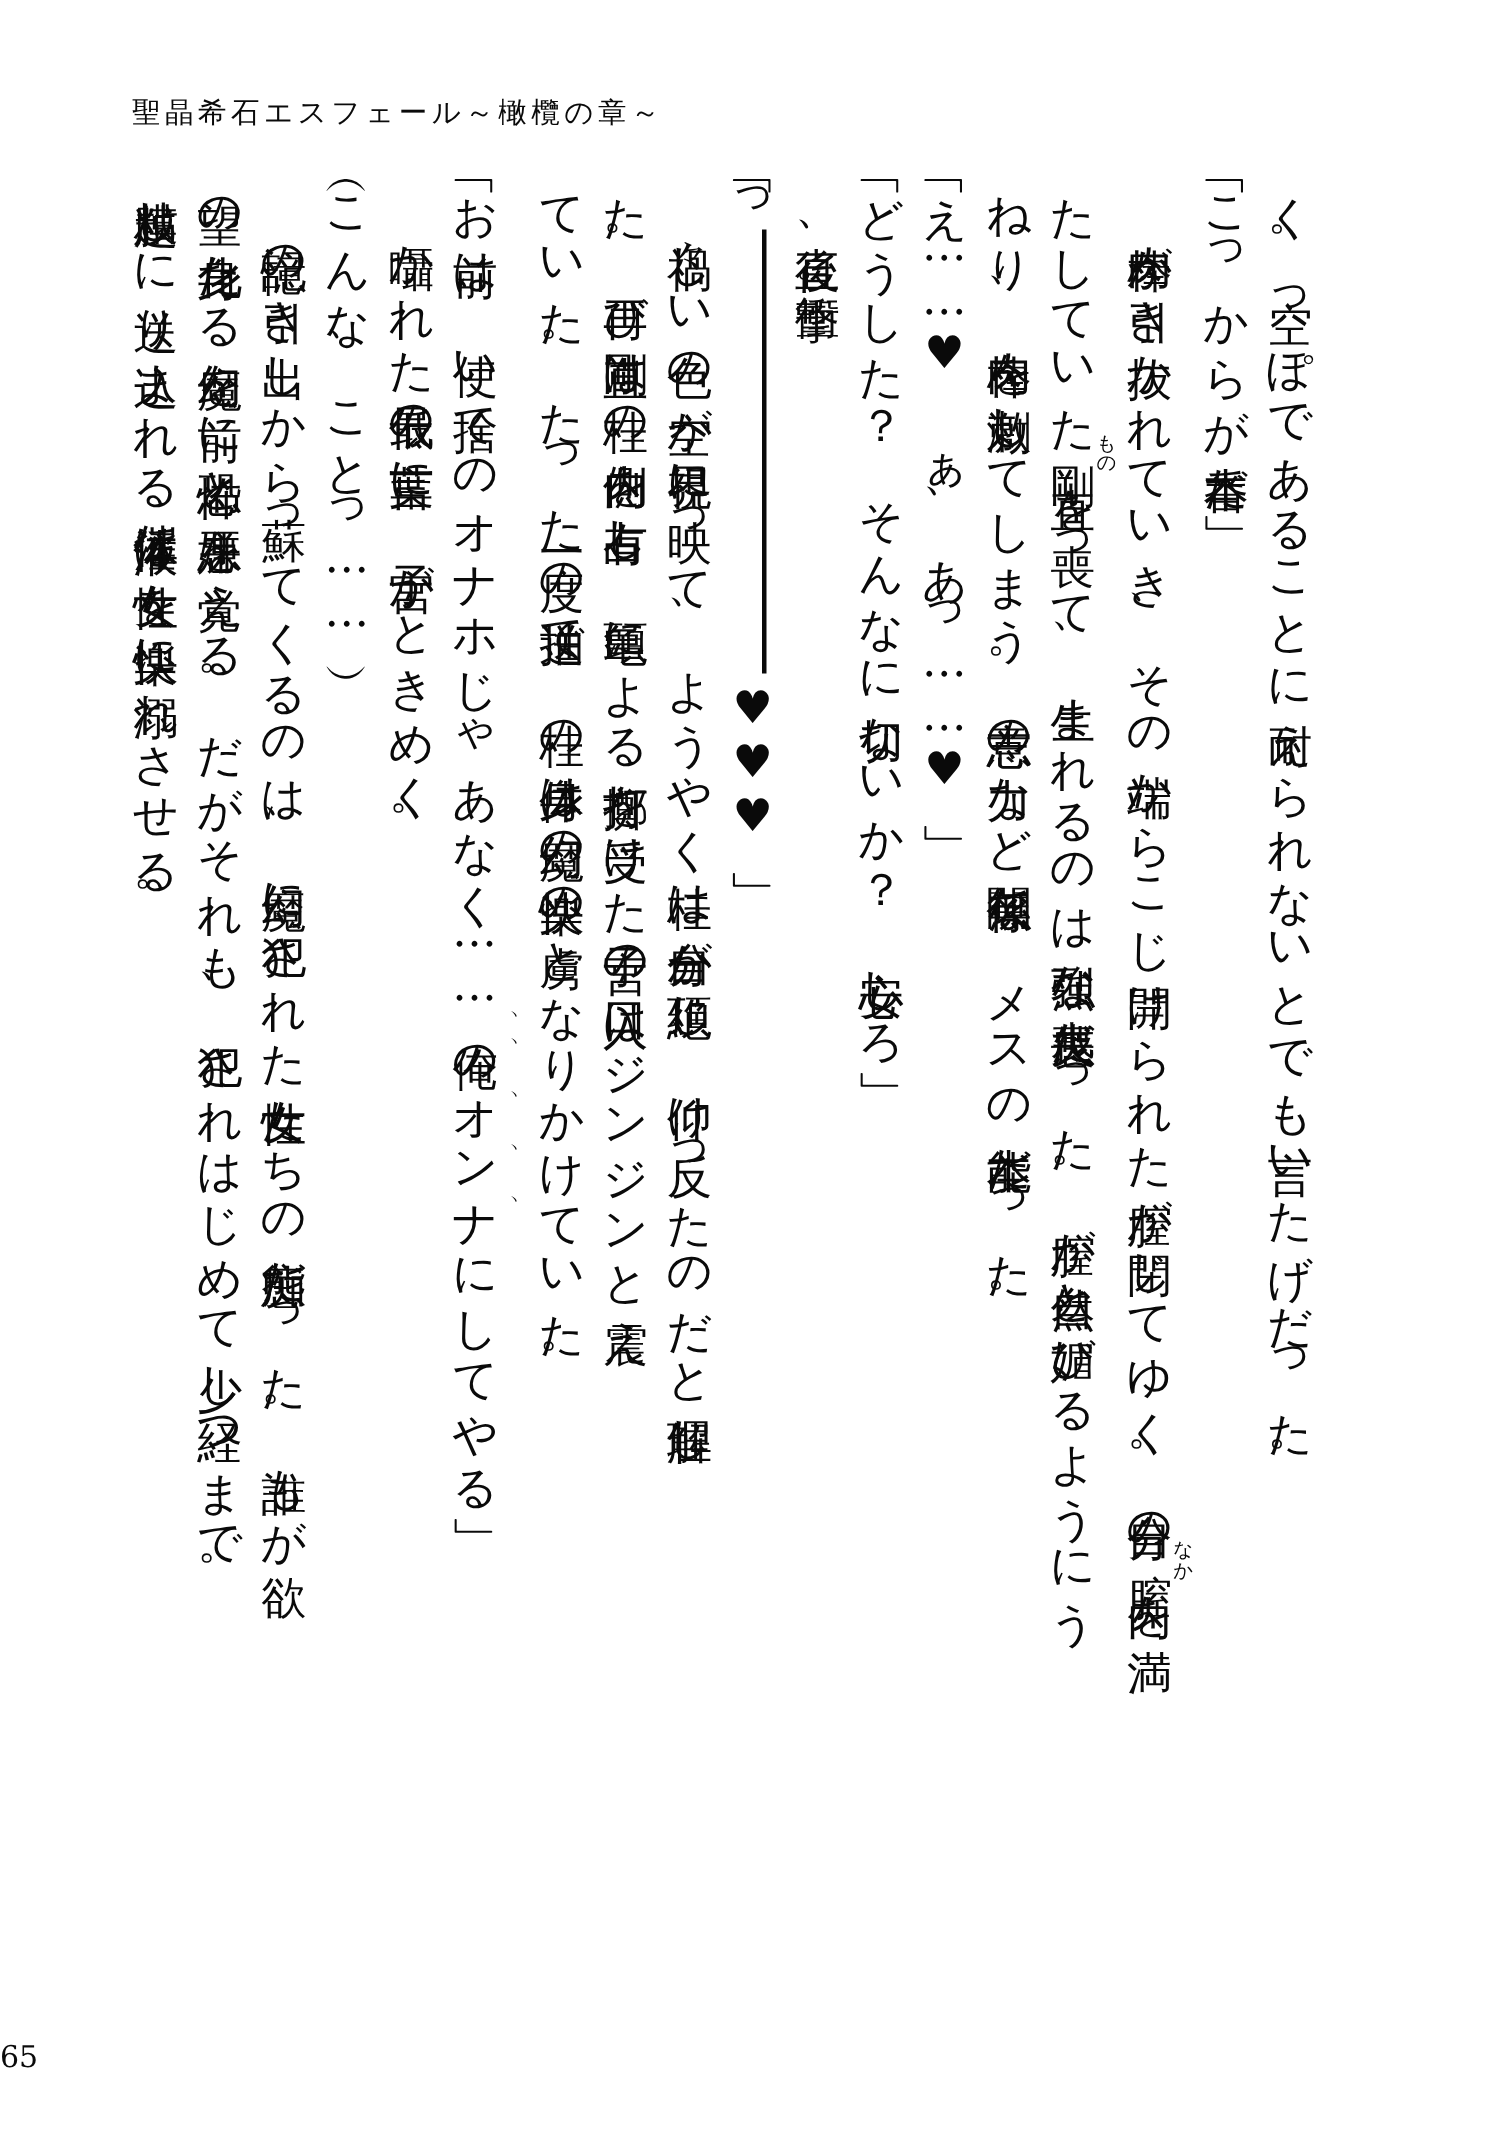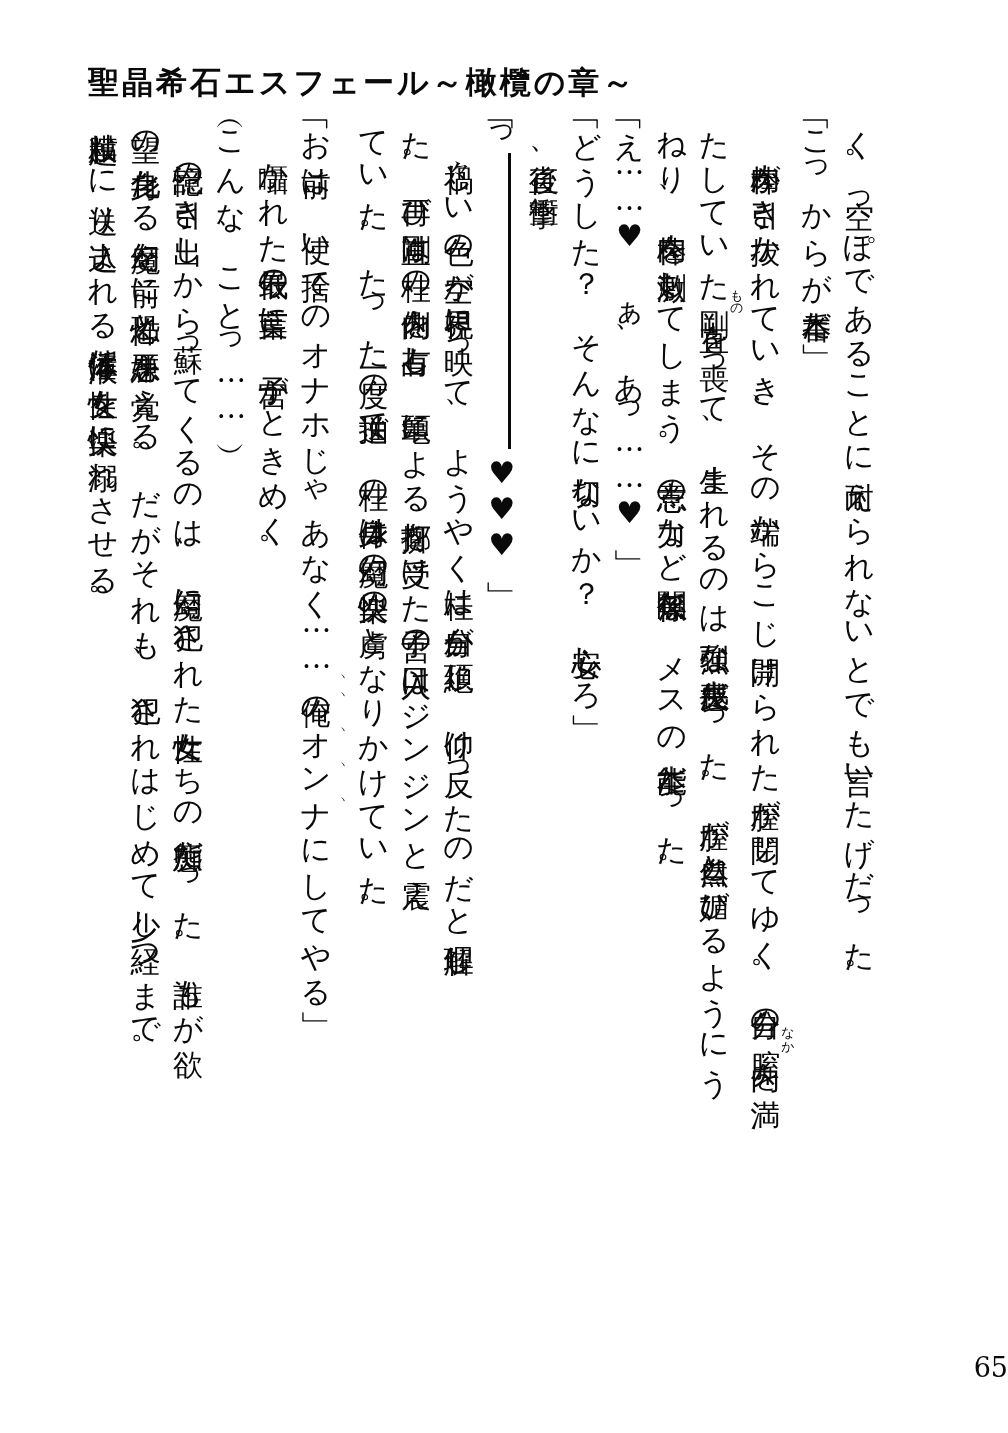--- a/index.html
+++ b/index.html
@@ -12,24 +12,23 @@
     background: #ffffff;
     color: #0a0a0a;
     font-family: "DejaVu Serif", "Liberation Serif", serif;
     position: relative;
     overflow: hidden;
   }
   .running-head {
     position: absolute;
     left: 88px;
     top: 62px;
-    font-size: 31px;
+    font-size: 19px;
     letter-spacing: 3px;
     white-space: nowrap;
-    font-weight: bold;
   }
   .body-text {
     position: absolute;
     top: 110px;
     right: 128px;
     height: 1255px;
     writing-mode: vertical-rl;
     text-orientation: upright;
     font-size: 30px;
     letter-spacing: 1px;
@@ -59,22 +58,22 @@
     height: 296px;
     background: #0a0a0a;
     margin: 6px 0;
     vertical-align: middle;
   }
   .page-num {
     position: absolute;
     left: 0;
     right: 0;
     bottom: 50px;
-    text-align: right;
-    font-size: 27px;
+    text-align: left;
+    font-size: 20px;
   }
 </style>
 </head>
 <body>
 
 <div class="running-head">聖晶希石エスフェール～橄欖の章～</div>
 
 <main class="body-text">
     <div class="tline">く。空っぽであることに耐えられないとでも言いたげだった。</div>
     <div class="tline">「こっからが本番だ」</div>

